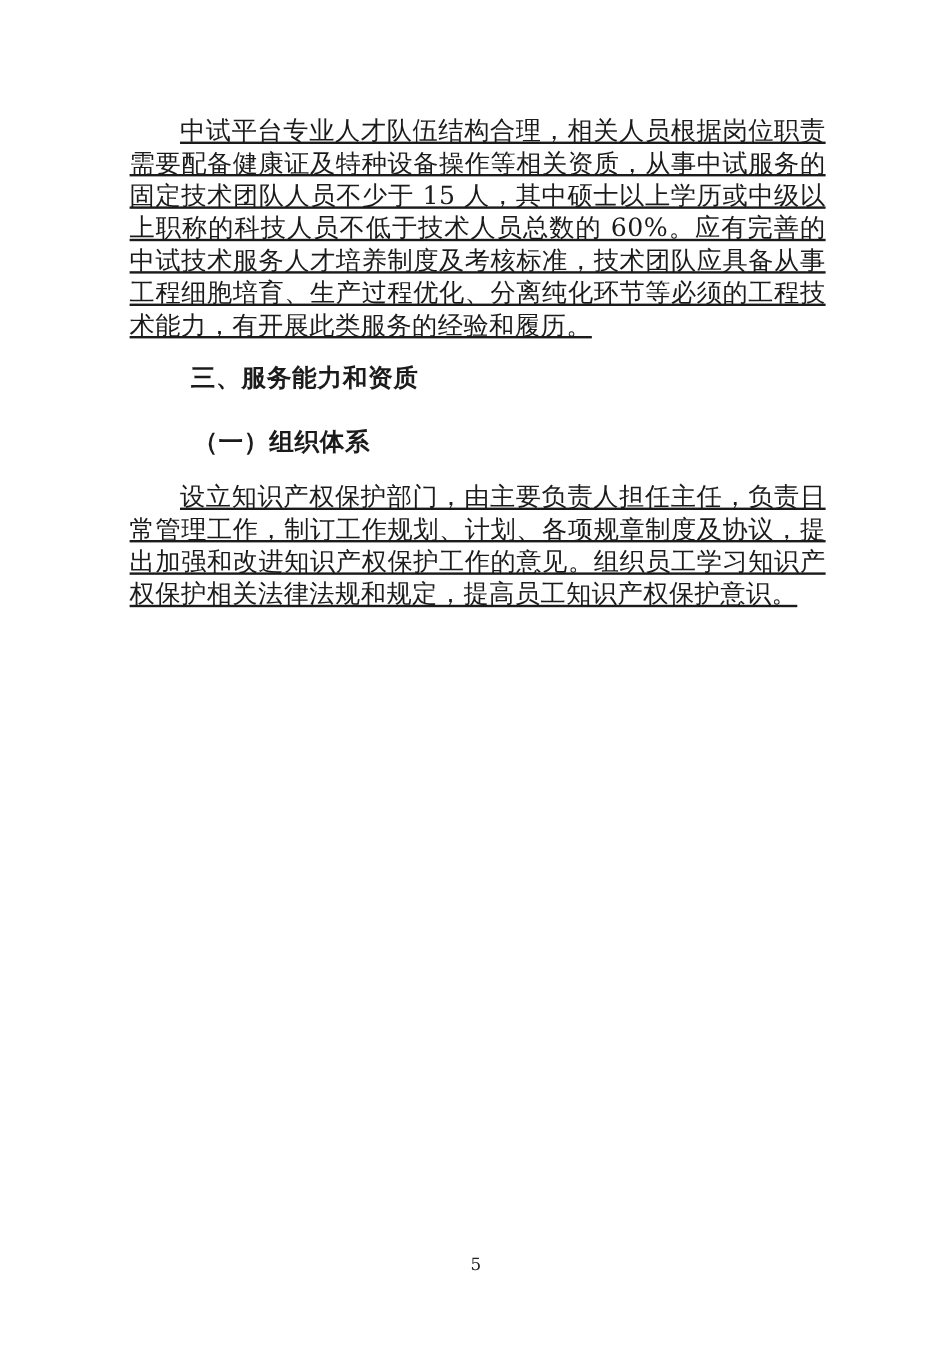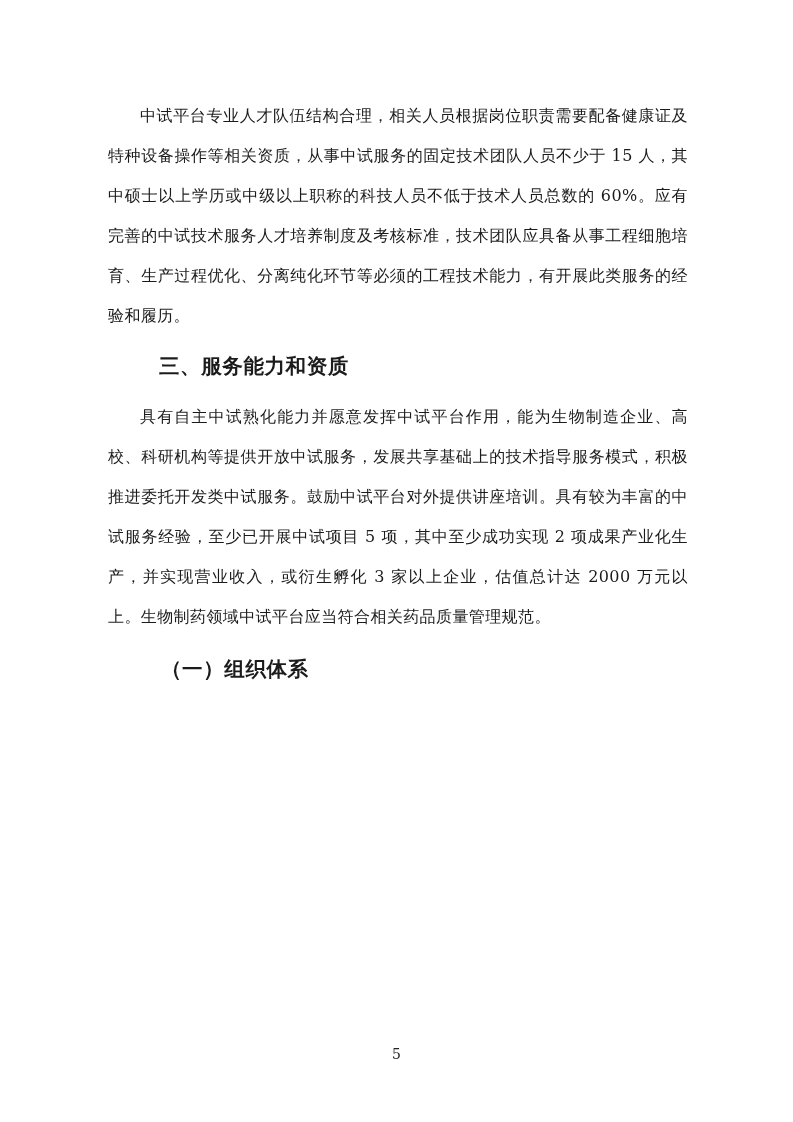--- a/index.html
+++ b/index.html
@@ -22,27 +22,28 @@
     height: 1122px;
     box-sizing: border-box;
     padding: 96px 108px 60px 108px;
   }
   .doc-body {
     width: 580px;
     margin: 0 auto;
   }
   p.para {
     margin: 0;
-    font-size: 16px;
-    line-height: 40px;
+    font-size: 21px;
+    line-height: 27px;
     text-align: justify;
     text-justify: inter-ideograph;
     text-indent: 2em;
     letter-spacing: 0.4px;
     font-family: "DejaVu Serif", "Liberation Serif", serif;
+    text-decoration: underline;
   }
   h2.heading {
     margin: 10px;
     font-size: 20.5px;
     line-height: 41px;
     font-weight: bold;
     text-indent: 2em;
     letter-spacing: 0.6px;
     font-family: "DejaVu Sans", "Liberation Sans", sans-serif;
   }
@@ -66,17 +67,17 @@
     font-family: "DejaVu Serif", "Liberation Serif", serif;
   }
 </style>
 </head>
 <body>
 
 <div class="page">
   <div class="doc-body">
     <p class="para">中试平台专业人才队伍结构合理，相关人员根据岗位职责需要配备健康证及特种设备操作等相关资质，从事中试服务的固定技术团队人员不少于 15 人，其中硕士以上学历或中级以上职称的科技人员不低于技术人员总数的 60%。应有完善的中试技术服务人才培养制度及考核标准，技术团队应具备从事工程细胞培育、生产过程优化、分离纯化环节等必须的工程技术能力，有开展此类服务的经验和履历。</p>
     <h2 class="heading">三、服务能力和资质</h2>
-    <p class="para">具有自主中试熟化能力并愿意发挥中试平台作用，能为生物制造企业、高校、科研机构等提供开放中试服务，发展共享基础上的技术指导服务模式，积极推进委托开发类中试服务。鼓励中试平台对外提供讲座培训。具有较为丰富的中试服务经验，至少已开展中试项目 5 项，其中至少成功实现 2 项成果产业化生产，并实现营业收入，或衍生孵化 3 家以上企业，估值总计达 2000 万元以上。生物制药领域中试平台应当符合相关药品质量管理规范。</p>
     <h3 class="subheading">（一）组织体系</h3>
+    <p class="para">设立知识产权保护部门，由主要负责人担任主任，负责日常管理工作，制订工作规划、计划、各项规章制度及协议，提出加强和改进知识产权保护工作的意见。组织员工学习知识产权保护相关法律法规和规定，提高员工知识产权保护意识。</p>
   </div>
   <div class="page-number">5</div>
 </div>
 
 </body></html>

